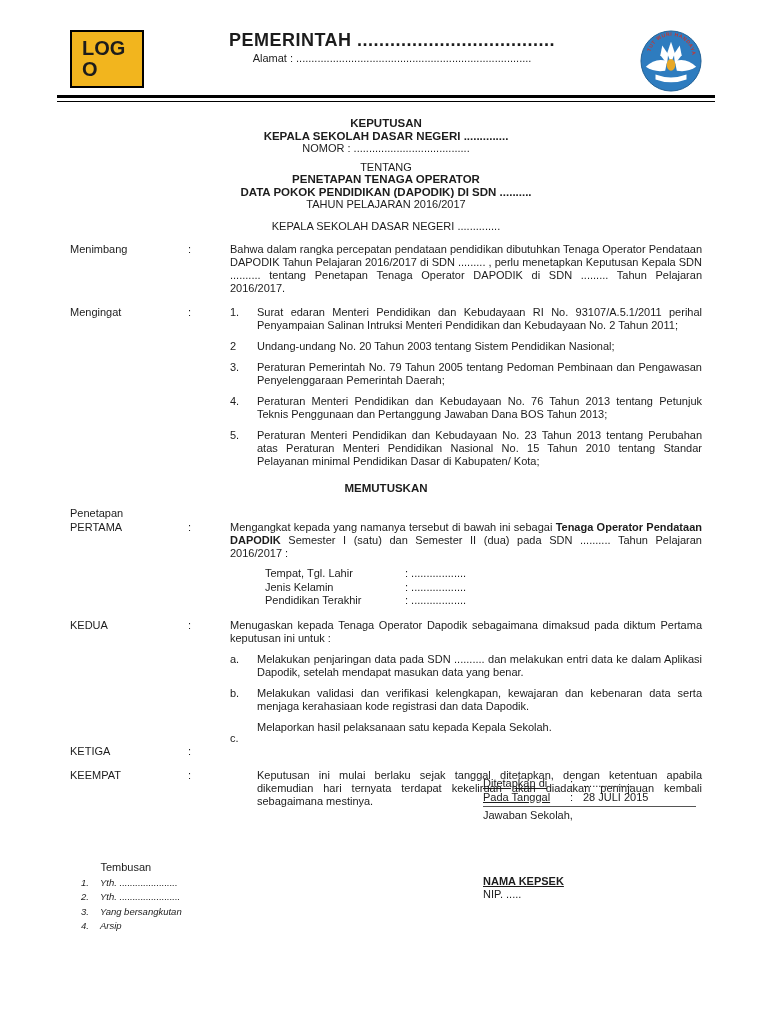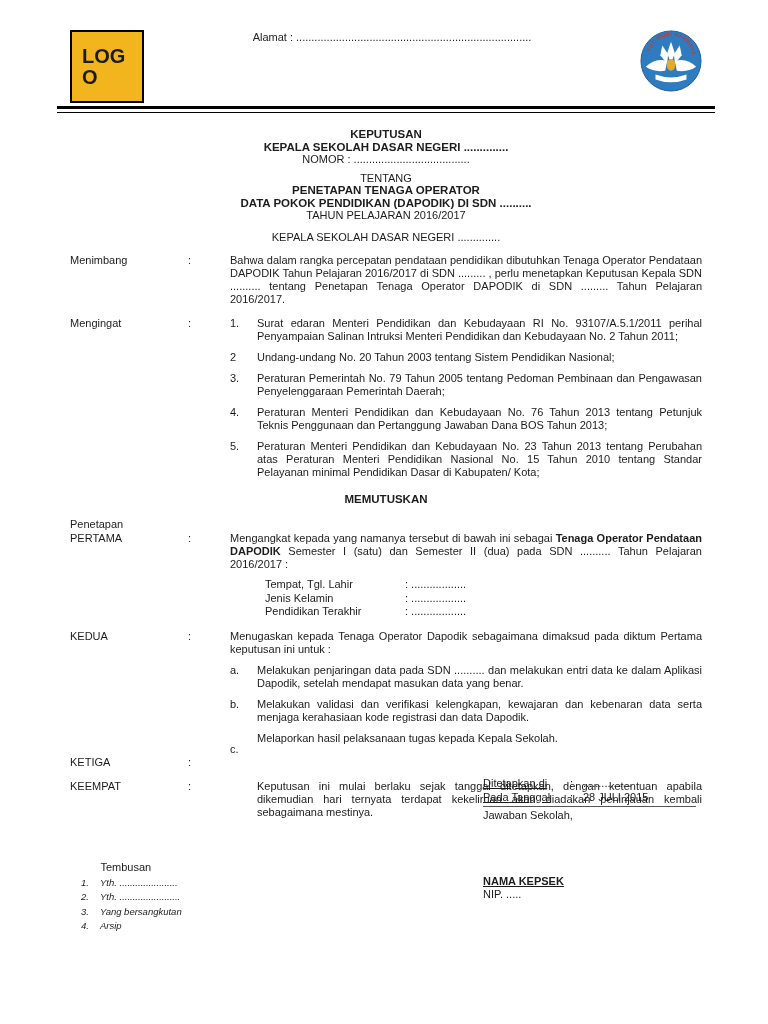--- a/index.html
+++ b/index.html
@@ -2,21 +2,21 @@
 <html><head>
 <meta charset="utf-8">
 <style>
   * { margin:0; padding:0; box-sizing:border-box; }
   html,body { width:768px; height:1024px; background:#ffffff; }
   body { font-family:"Liberation Sans", sans-serif; color:#1c1c1c; }
   .page { position:relative; width:768px; height:1024px; padding:30px 66px 0 70px; background:#fff; outline:1px solid #ececec; }
 
   
   .header { display:flex; align-items:flex-start; }
-  .logo-box { width:74px; height:73px; background:#F2B51E; border:2px solid #000;
+  .logo-box { width:74px; height:58px; background:#F2B51E; border:2px solid #000;
               font-weight:bold; font-size:20px; line-height:1.05; display:flex; align-items:center;
               justify-content:center; padding:16px 10px; word-break:break-all; text-align:left; flex:none; }
   .header-center { flex:1; text-align:center; padding:0 2px; }
   .h-line1 { font-weight:bold; font-size:18px; letter-spacing:.5px; }
   .h-line2 { font-weight:bold; font-size:19px; white-space:nowrap; }
   .h-line3 { font-weight:bold; font-size:18px; }
   .h-address { font-size:11px; margin-top:1px; color:#222; }
   .emblem { width:62px; height:62px; flex:none; }
 
   .rule { margin:3px -13px 0 -13px; border-top:3.5px solid #000; border-bottom:1.5px solid #000; height:7px; }
@@ -64,20 +64,21 @@
   .t-num { width:30px; flex:none; }
 </style>
 </head>
 <body>
 
 <div class="page">
 
   <div class="header">
     <div class="logo-box">LOGO</div>
     <div class="header-center">
+      <div class="h-line1">PEMERINTAH ....................................</div>
       <div class="h-address">Alamat : .............................................................................</div>
     </div>
     <svg class="emblem" viewBox="-32 -32 64 64">
       <circle cx="0" cy="0" r="31" fill="#2E7CBF"></circle>
       <circle cx="0" cy="0" r="31" fill="none" stroke="#1f5e93" stroke-width="1"></circle>
       <defs>
           <path id="arcTop" d="M -22 -4 A 22 22 0 0 1 22 -4"></path>
         </defs>
       <text font-size="5.2" fill="#C8352E" font-weight="bold" letter-spacing="0.6"><textPath href="#arcTop" startOffset="8%">TUT WURI HANDAYANI</textPath></text>
 
@@ -176,21 +177,21 @@
         <div class="num-item">
           <div class="num">a.</div>
           <div class="itm-text">Melakukan penjaringan data pada SDN ..........  dan melakukan entri data ke dalam Aplikasi Dapodik, setelah mendapat masukan data yang benar.</div>
         </div>
         <div class="num-item">
           <div class="num">b.</div>
           <div class="itm-text">Melakukan validasi dan verifikasi kelengkapan, kewajaran dan kebenaran data serta menjaga kerahasiaan kode registrasi dan data Dapodik.</div>
         </div>
         <div class="num-item">
           <div class="num num-offset">c.</div>
-          <div class="itm-text">Melaporkan hasil pelaksanaan tugas kepada Kepala Sekolah.</div>
+          <div class="itm-text">Melaporkan hasil pelaksanaan satu kepada Kepala Sekolah.</div>
         </div>
       </div>
     </div>
 
     <div class="row">
       <div class="lbl">KETIGA</div>
       <div class="colon">:</div>
     </div>
 
     <div class="row">

